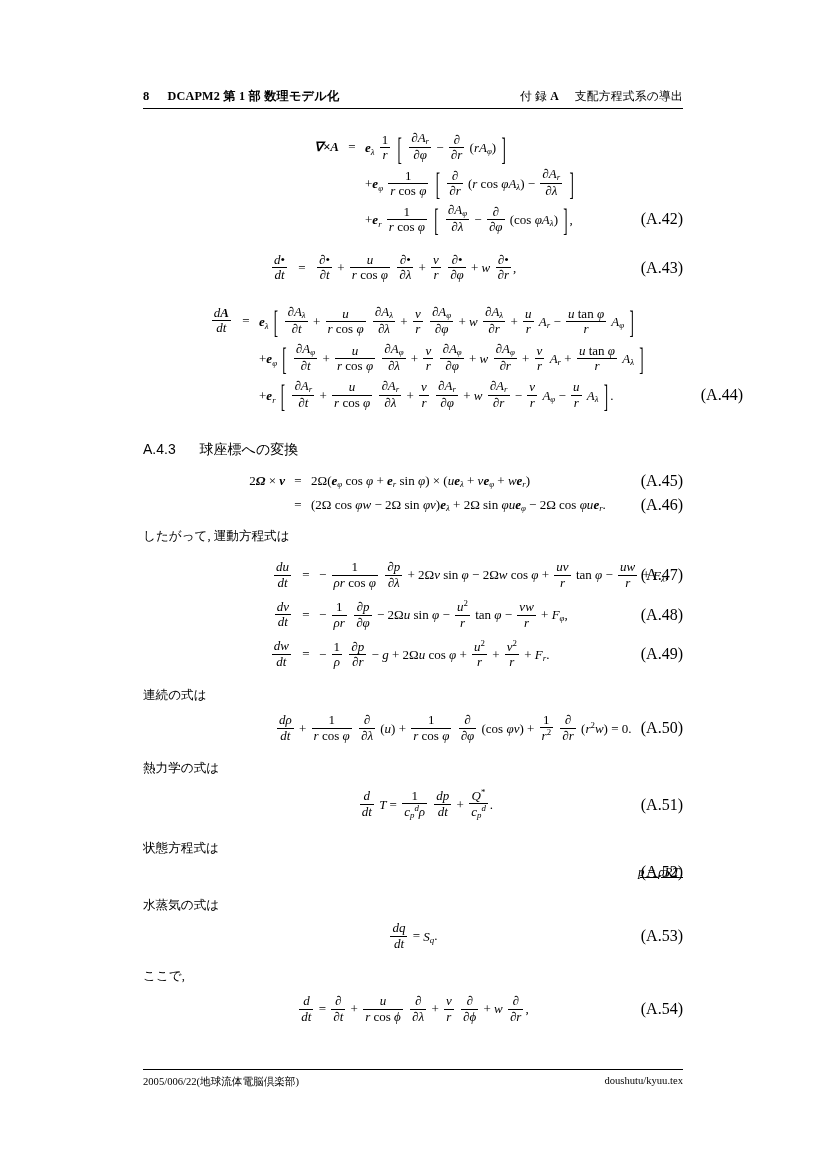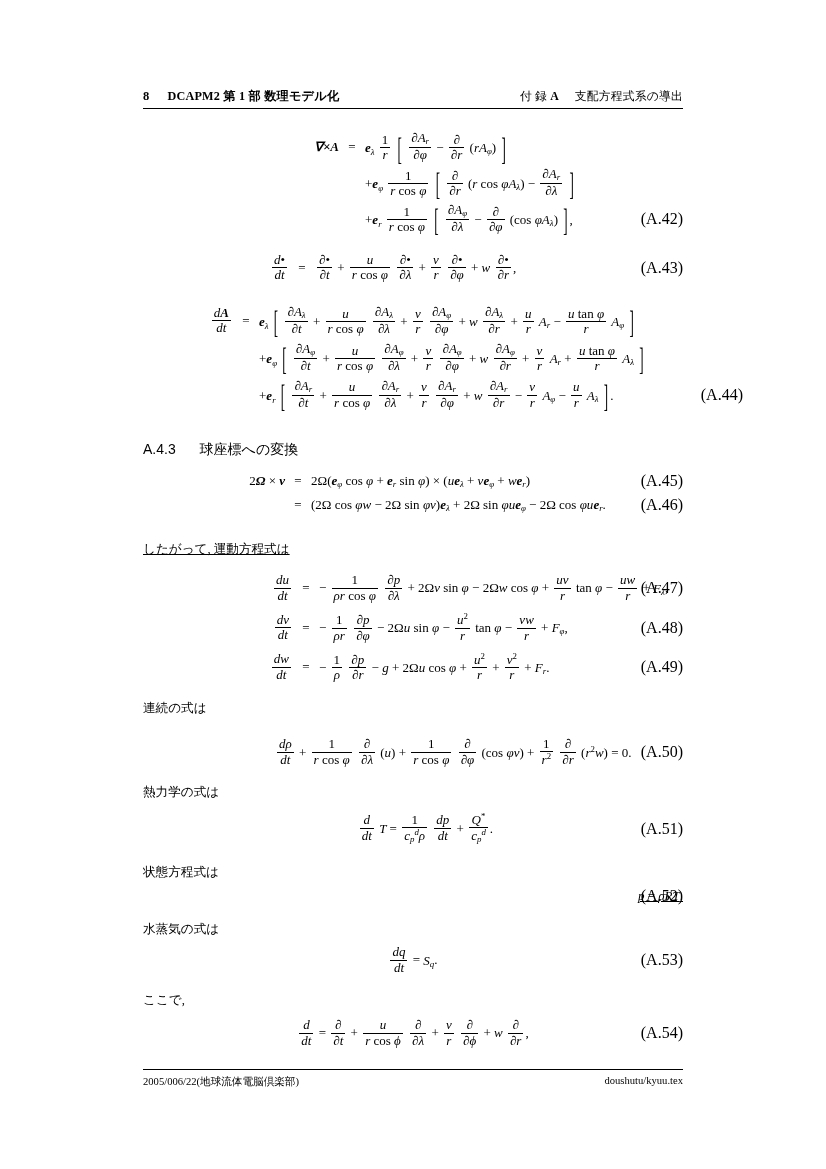--- a/index.html
+++ b/index.html
@@ -324,21 +324,21 @@
       <div class="eqrow">
         <div class="eqleft" style="width:142px;"></div>
         <div class="eqrel">=</div>
         <div class="eqbody">
           (2Ω cos <i>φw</i> − 2Ω sin <i>φv</i>)<span class="bi">e</span><sub><i>λ</i></sub> + 2Ω sin <i>φu</i><span class="bi">e</span><sub><i>φ</i></sub> − 2Ω cos <i>φu</i><span class="bi">e</span><sub><i>r</i></sub>.
         </div>
         <span class="tag">(A.46)</span>
       </div>
     </div>
 
-    <div class="jp" style="margin-top:27px;text-decoration:underline;">したがって, 運動方程式は</div>
+    <div class="jp" style="margin-top:14px;">したがって, 運動方程式は</div>
 
     <div class="mathblock" style="margin-top:14px;">
       <div class="eqrow" style="margin-bottom:9px;">
         <div class="eqleft" style="width:150px;">
           <span class="frac"><span class="num"><i>du</i></span><span class="den"><i>dt</i></span></span>
         </div>
         <div class="eqrel">=</div>
         <div class="eqbody">
           −
           <span class="frac"><span class="num">1</span><span class="den"><i>ρr</i> cos <i>φ</i></span></span>
@@ -382,21 +382,21 @@
           +
           <span class="frac"><span class="num"><i>v</i><sup>2</sup></span><span class="den"><i>r</i></span></span>
           + <i>F<sub>r</sub></i>.
         </div>
         <span class="tag">(A.49)</span>
       </div>
     </div>
 
     <div class="jp" style="margin-top:16px;">連続の式は</div>
 
-    <div class="mathblock" style="margin-top:19px;">
+    <div class="mathblock" style="margin-top:8px;">
       <div class="eqrow">
         <div class="eqleft" style="width:106px;"></div>
         <div class="eqrel"></div>
         <div class="eqbody">
           <span class="frac"><span class="num"><i>dρ</i></span><span class="den"><i>dt</i></span></span>
           +
           <span class="frac"><span class="num">1</span><span class="den"><i>r</i> cos <i>φ</i></span></span>
           <span class="frac"><span class="num"><i>∂</i></span><span class="den"><i>∂λ</i></span></span>
           (<i>u</i>) +
           <span class="frac"><span class="num">1</span><span class="den"><i>r</i> cos <i>φ</i></span></span>

